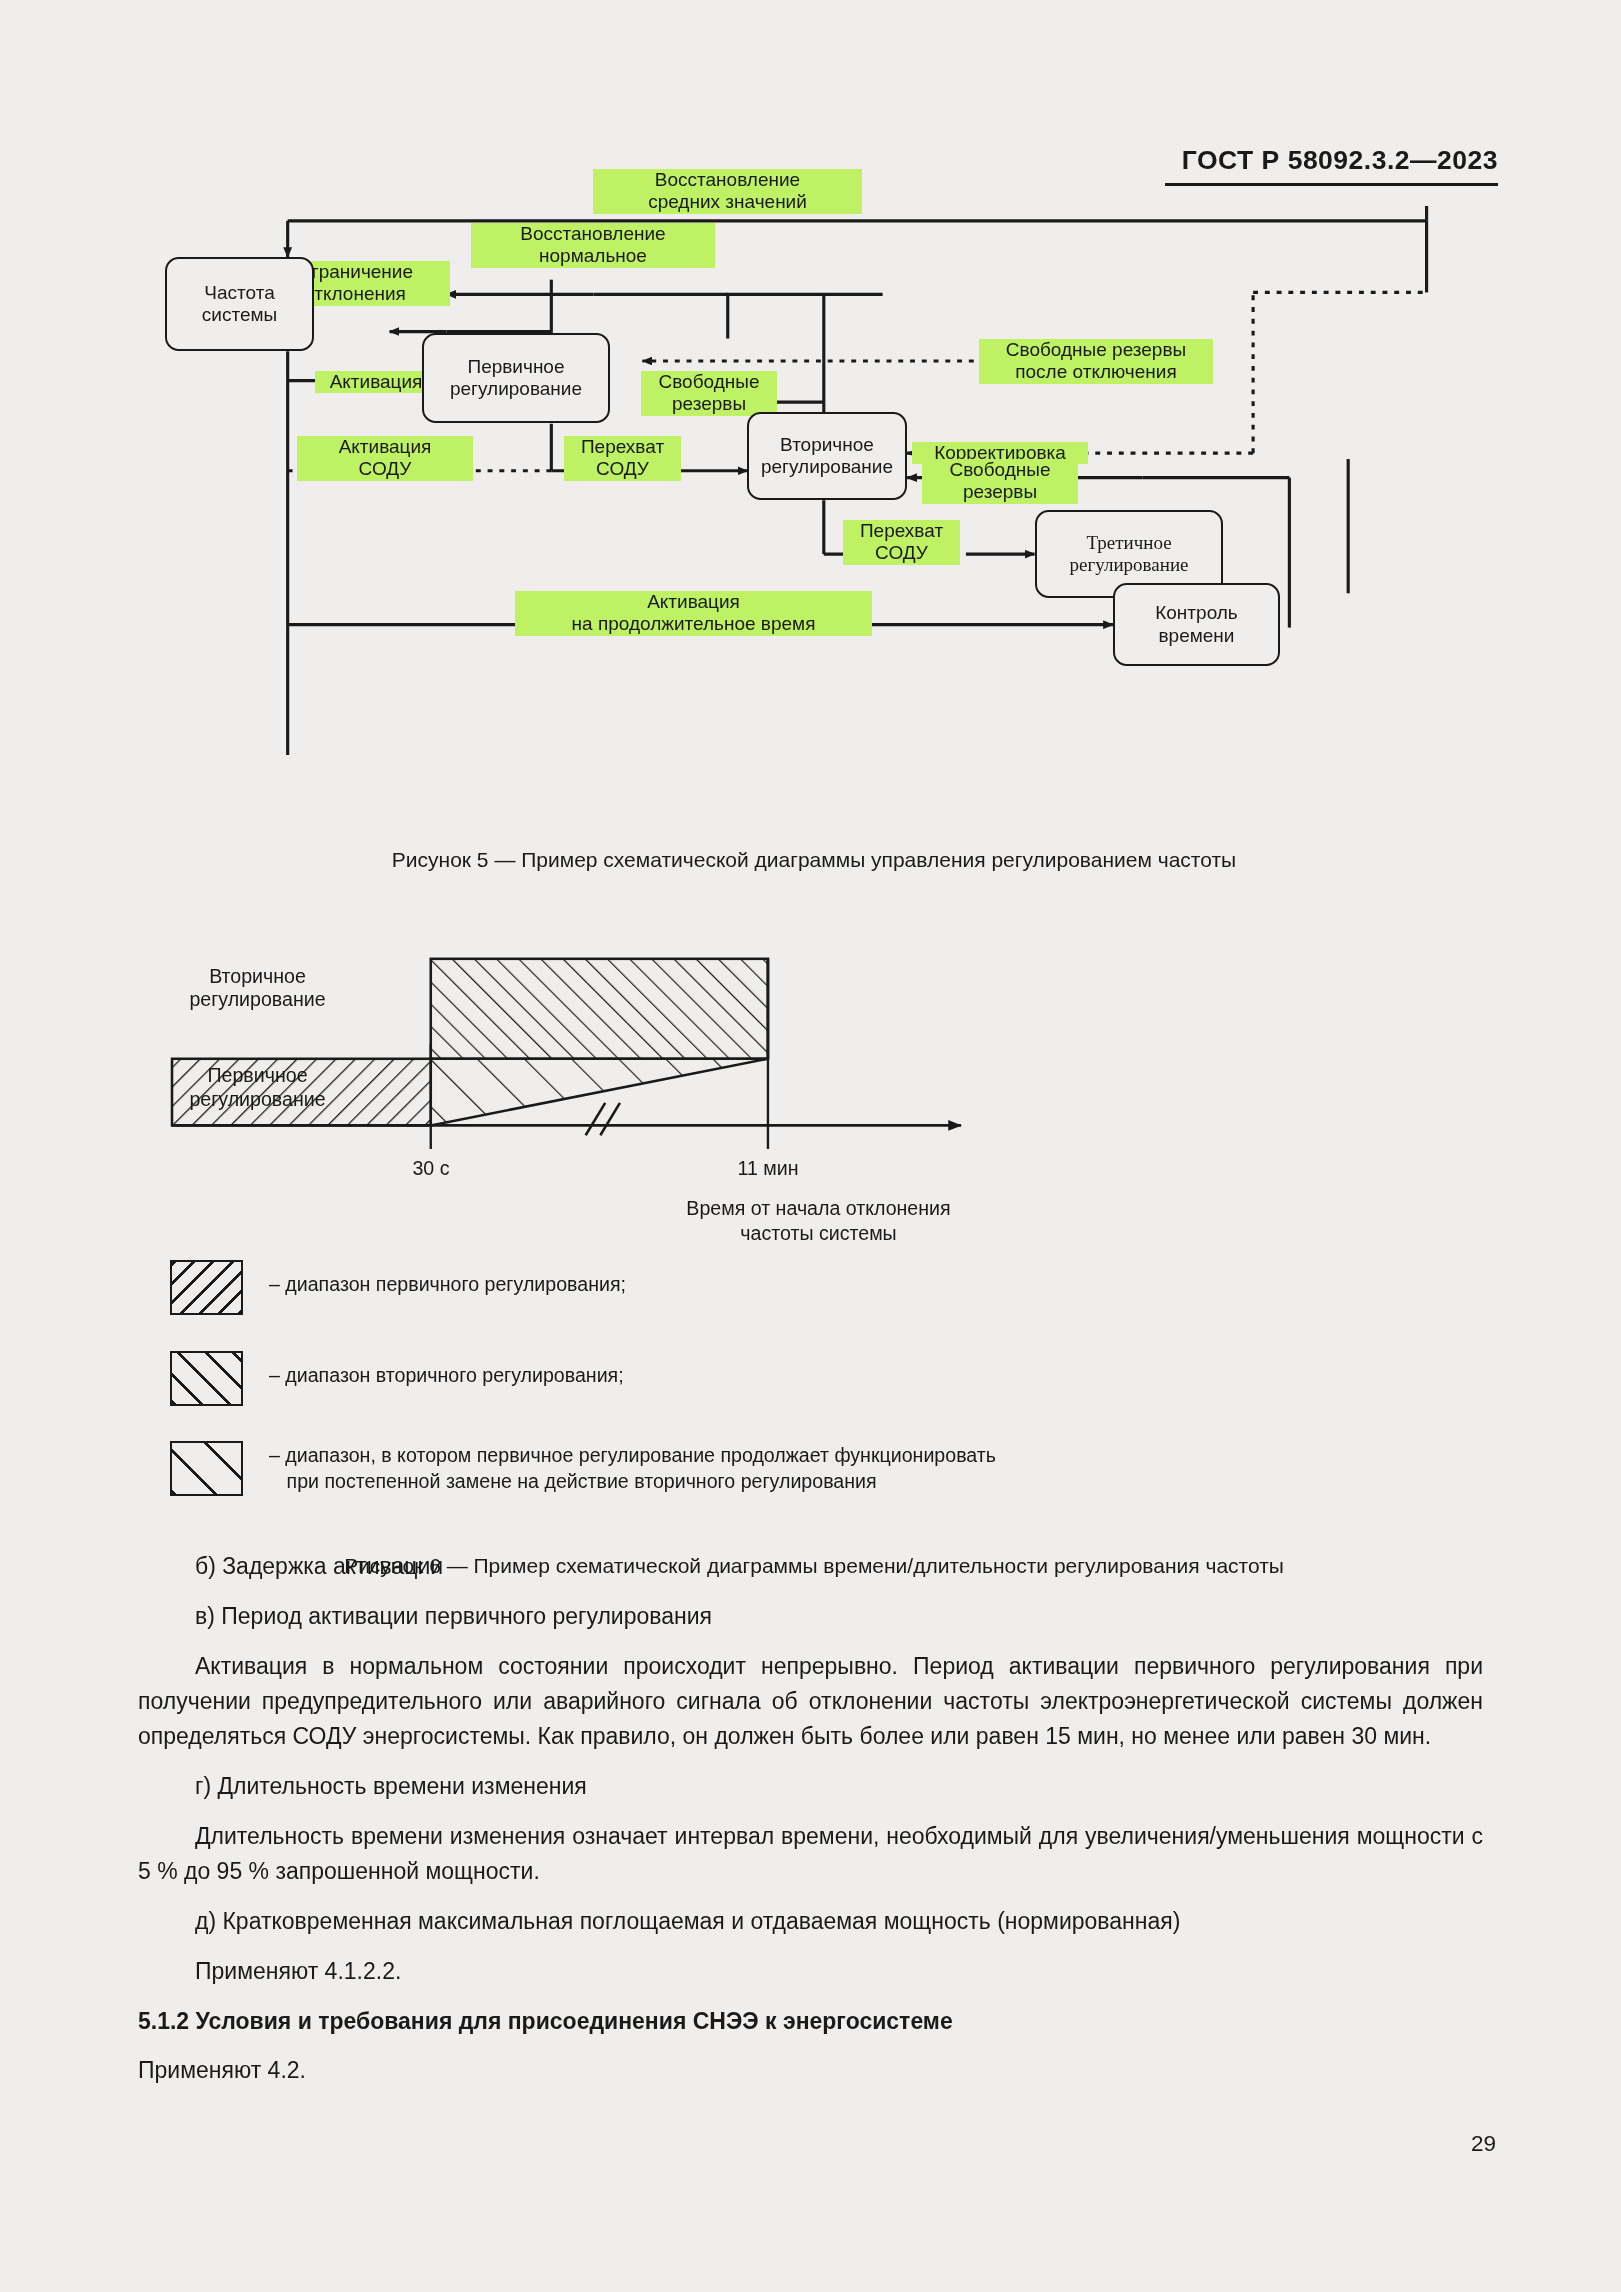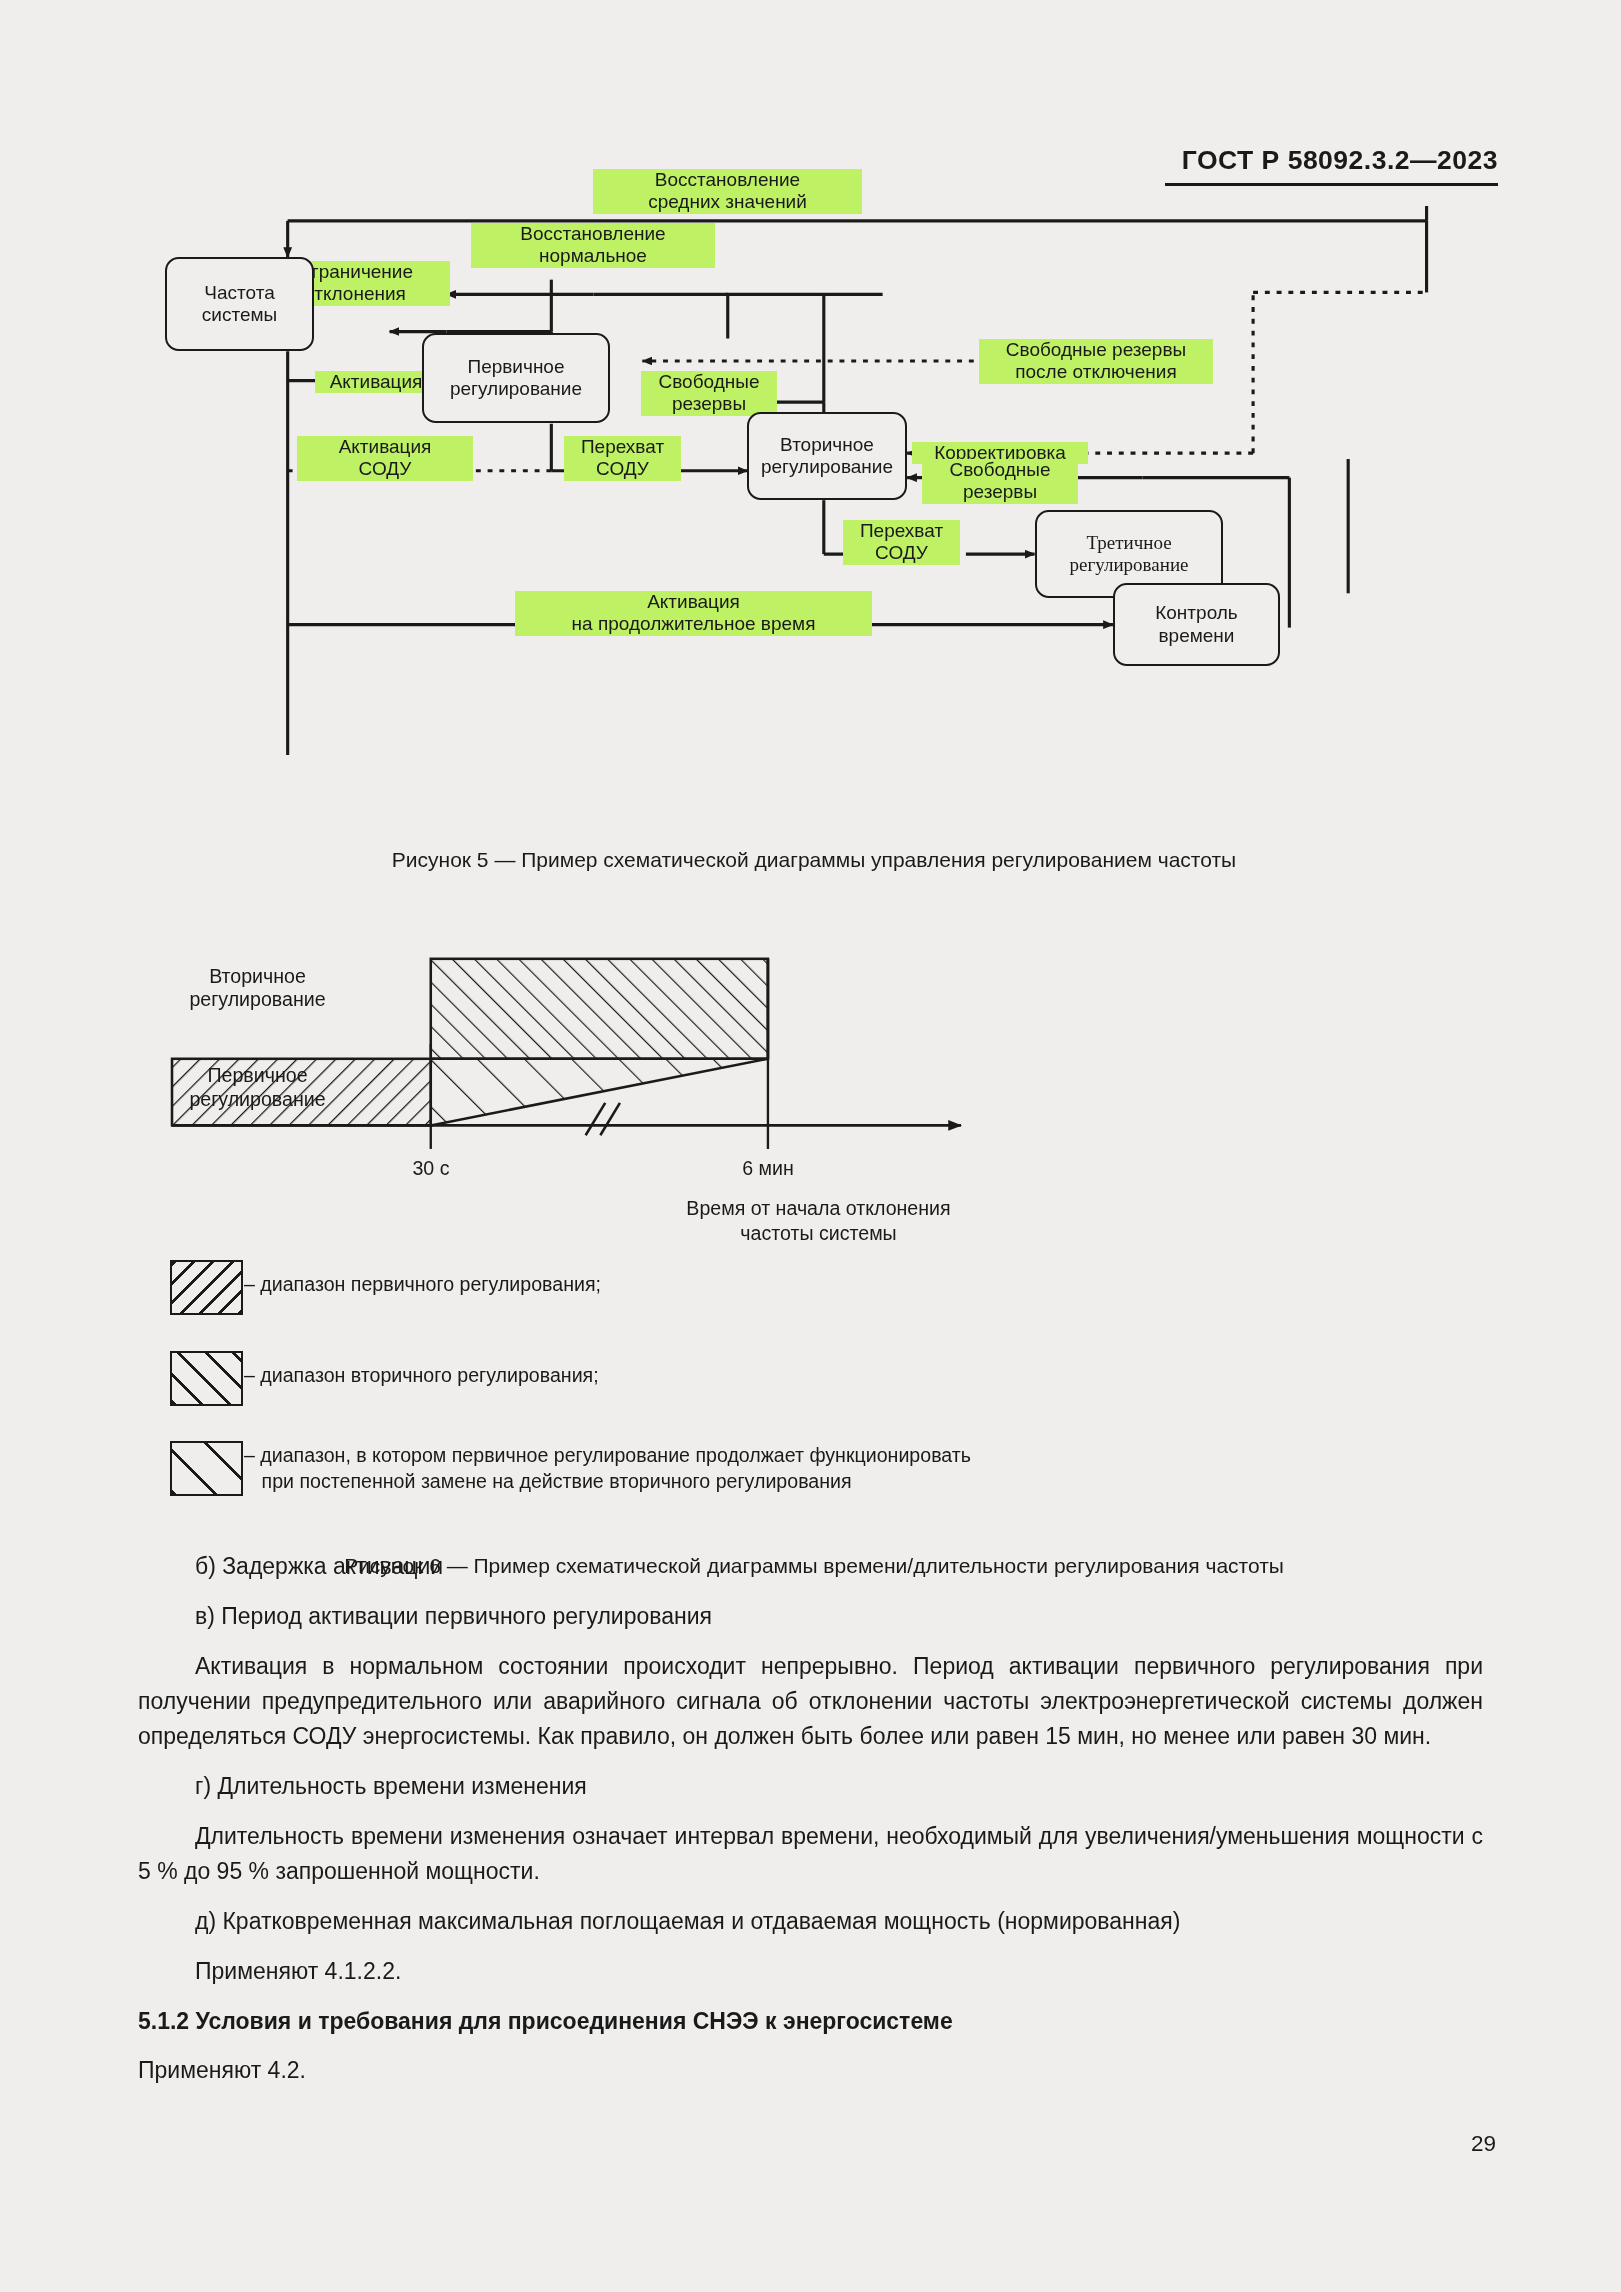--- a/index.html
+++ b/index.html
@@ -102,21 +102,21 @@
   .swatch {
     width: 73px;
     height: 55px;
     border: 2.9px solid #1a1a1a;
     box-sizing: border-box;
     flex: 0 0 auto;
   }
   .legend-text {
     font-size: 19.6px;
     line-height: 1.32;
-    margin-left: 1px;
+    margin-left: 26px;
     padding-top: 11.8px;
     white-space: nowrap;
   }
 
   
   .body {
     position: absolute;
     left: 123px;
     right: 123px;
     top: 1534px;
@@ -353,21 +353,21 @@
       <div>Вторичное</div>
       <div>регулирование</div>
     </div>
 
     <div class="side-lbl" style="left:29px; top:123px; width:211px;">
       <div>Первичное</div>
       <div>регулирование</div>
     </div>
 
     <div class="axis-lbl" style="left:264px; top:216px; width:88px;">30 с</div>
-    <div class="axis-lbl" style="left:591px; top:216px; width:108px;">6 мин</div>
+    <div class="axis-lbl" style="left:591px; top:216px; width:108px;">11 мин</div>
 
     <div class="axis-lbl" style="left:534px; top:255px; width:323px; line-height:1.3;">
       <div>Время от начала отклонения</div>
       <div>частоты системы</div>
     </div>
 
     <div class="legend-row" style="left:47px; top:319px;">
       <div class="swatch" style="background-image:repeating-linear-gradient(135deg,#1a1a1a 0 2.9px,#efeeec 2.9px 13.7px);"></div>
       <div class="legend-text">
         <div>– диапазон первичного регулирования;</div>

